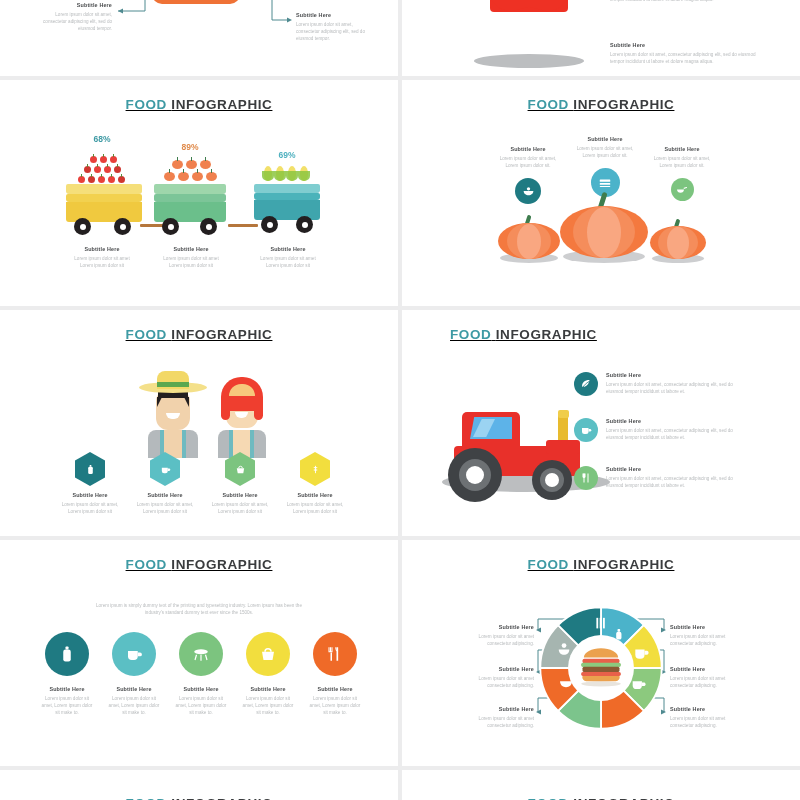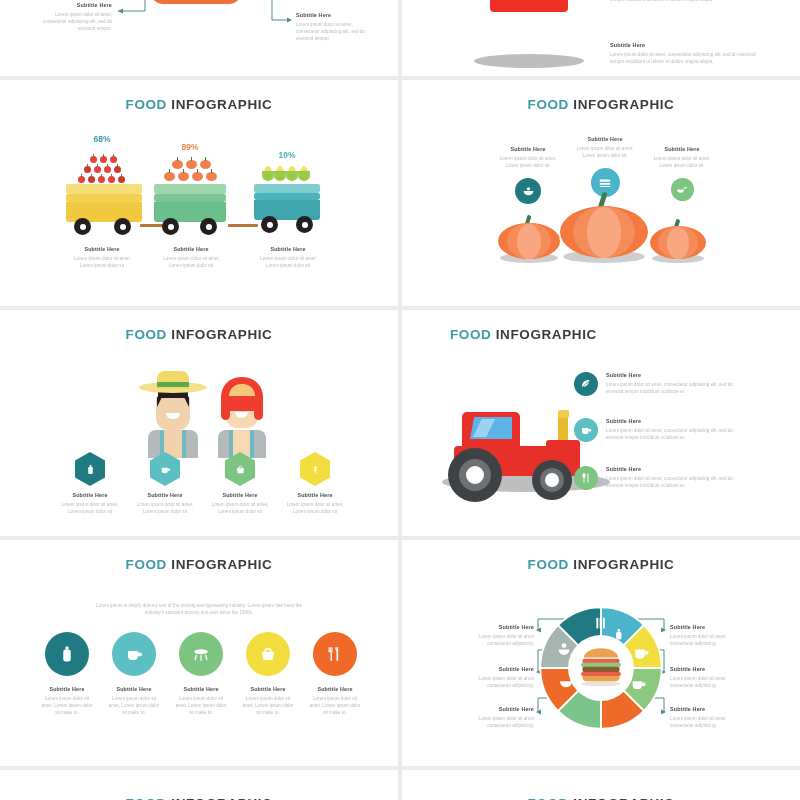--- a/index.html
+++ b/index.html
@@ -15,20 +15,21 @@
     width:800px;height:800px;
     display:grid;
     grid-template-columns:398px 398px;
     grid-template-rows:76px 226px 226px 226px 46px;
     gap:4px 4px;
   }
   .panel{
     background:#ffffff;
     position:relative;
     overflow:hidden;
+    text-decoration:underline;
   }
 
   
   .title{
     text-align:center;
     font-size:13.5px;
     font-weight:bold;
     letter-spacing:.6px;
     margin-top:17px;
   }
@@ -252,21 +253,21 @@
         <div class="wcap" style="left:-12px;top:104px;">
           <div class="sub">Subtitle Here</div>
           <div class="body">
             <div>Lorem ipsum dolor sit amet</div>
             <div>Lorem ipsum dolor sit</div>
           </div>
         </div>
       </div>
 
       <div class="wagon" style="left:250px;top:26px;width:74px;height:94px;">
-        <div class="pct" style="position:absolute;left:0;top:0;width:74px;text-align:center;color:#4fb0bf;">10%</div>
+        <div class="pct" style="position:absolute;left:0;top:0;width:74px;text-align:center;color:#4fb0bf;">69%</div>
         <div class="corn" style="left:14px;top:16px;"></div>
         <div class="corn" style="left:26px;top:16px;"></div>
         <div class="corn" style="left:38px;top:16px;"></div>
         <div class="corn" style="left:50px;top:16px;"></div>
         <div class="w-body" style="left:4px;top:34px;width:66px;height:9px;background:#7fcdd0;"></div>
         <div class="w-body" style="left:4px;top:43px;width:66px;height:7px;background:#4bb3ba;"></div>
         <div class="w-body" style="left:4px;top:50px;width:66px;height:20px;background:#3fa5ad;border-radius:0 0 3px 3px;"></div>
         <div class="wheel" style="left:11px;top:66px;"></div>
         <div class="wheel" style="left:46px;top:66px;"></div>
         <div class="wcap" style="left:-17px;top:96px;">

